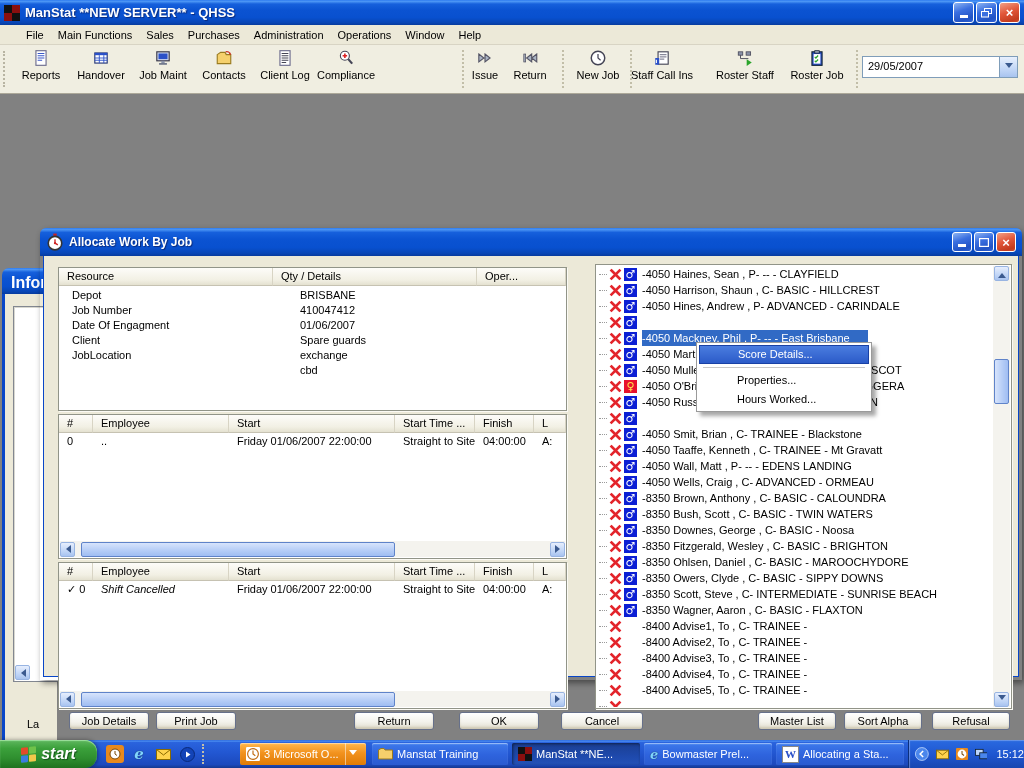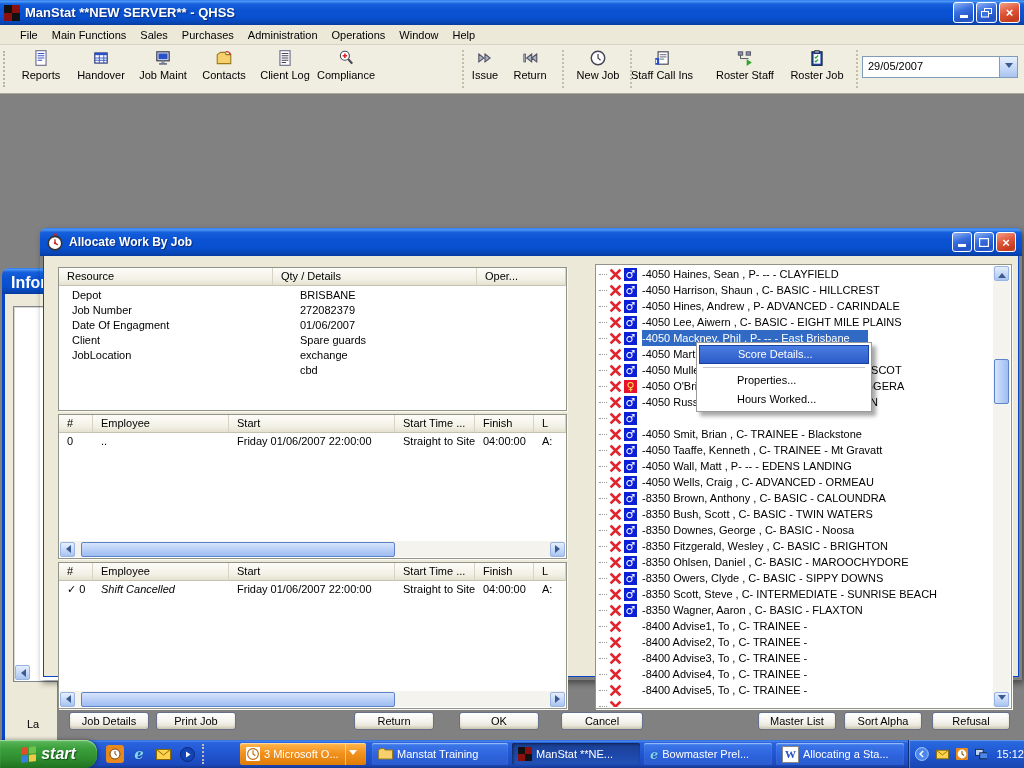--- a/index.html
+++ b/index.html
@@ -9,21 +9,21 @@
   .xpgrad{background:linear-gradient(180deg,#2f7cf0 0%,#4a94f4 6%,#1660dc 16%,#0b53d2 40%,#0850cf 70%,#0846b6 90%,#073b9e 100%)}
   .titlebar{position:absolute;left:0;top:0;width:1024px;height:25px;display:flex;align-items:center;padding-left:4px;box-sizing:border-box}
   .tb-title{color:#fff;font-weight:bold;font-size:13px;margin-left:5px;text-shadow:1px 1px 1px #0a2a7a;white-space:nowrap}
   .caption-btns{position:absolute;right:4px;top:2px;display:flex;gap:2px}
   .wbtn{width:21px;height:21px;border:1px solid #fff;border-radius:3px;box-sizing:border-box;
         background:linear-gradient(160deg,#8db4f2 0%,#3a6fe0 40%,#2153c4 80%,#2e63d8 100%);
         display:flex;align-items:center;justify-content:center;color:#fff;font-weight:bold;font-size:13px;line-height:1}
   .wbtn.close{background:linear-gradient(160deg,#f0a086 0%,#e2573a 45%,#c33b1e 85%,#d0512f 100%)}
   .g-min{width:8px;height:3px;background:#fff;align-self:flex-end;margin:0 0 4px 0}
   
-  .menubar{position:absolute;left:0;top:25px;width:1024px;height:20px;background:#ECE9D8;border-bottom:1px solid #d8d4c4;display:flex;align-items:center;padding-left:13px;box-sizing:border-box}
+  .menubar{position:absolute;left:0;top:25px;width:1024px;height:20px;background:#ECE9D8;border-bottom:1px solid #d8d4c4;display:flex;align-items:center;padding-left:19px;box-sizing:border-box}
   .menu-item{padding:2px 7px;white-space:nowrap}
   
   .toolbar{position:absolute;left:0;top:45px;width:1024px;height:49px;background:#F0EEE1;border-bottom:1px solid #aca899;box-sizing:border-box}
   .tb-grip{position:absolute;left:3px;top:6px;bottom:6px;width:3px;border-left:2px dotted #b8b4a2}
   .tb-sep{position:absolute;top:5px;bottom:5px;width:3px;border-left:2px dotted #c2bea8}
   .tbtn{position:absolute;top:4px;height:40px;display:flex;flex-direction:column;align-items:center;justify-content:flex-start;gap:2px}
   .tbtn svg{flex:0 0 auto}
   .tlabel{white-space:nowrap}
   .datecombo{position:absolute;top:11px;height:22px;background:#fff;border:1px solid #7F9DB9;box-sizing:border-box;display:flex}
   .dc-text{flex:1;padding:3px 0 0 5px}
@@ -311,21 +311,21 @@
             <div class="lv-cell-h" style="flex: 0 0 204px;">Qty / Details</div>
             <div class="lv-cell-h" style="flex: 1 0 auto;">Oper...</div>
           </div>
         <div class="lv-body" id="res-body" style="padding-top:2px">
             <div class="res-row">
               <span class="res-label">Depot</span>
               <span class="res-value">BRISBANE</span>
             </div>
             <div class="res-row">
               <span class="res-label">Job Number</span>
-              <span class="res-value">272082379</span>
+              <span class="res-value">410047412</span>
             </div>
             <div class="res-row">
               <span class="res-label">Date Of Engagment</span>
               <span class="res-value">01/06/2007</span>
             </div>
             <div class="res-row">
               <span class="res-label">Client</span>
               <span class="res-value">Spare guards</span>
             </div>
             <div class="res-row">
@@ -428,21 +428,20 @@
               </svg>
               <span class="emp-gender g-m">♂</span>
               <span class="emp-text">-4050 Hines, Andrew , P- ADVANCED - CARINDALE</span>
             </div>
             <div class="emp-row">
               <span class="emp-dash"></span>
               <svg class="x-icon" width="13" height="13" viewBox="0 0 13 13">
                 <path d="M2.5 2.5L10.5 10.5M10.5 2.5L2.5 10.5" stroke="#E3242B" stroke-width="2.6" stroke-linecap="square"></path>
               </svg>
               <span class="emp-gender g-m">♂</span>
-              <span class="emp-text">-4050 Lee, Aiwern , C- BASIC - EIGHT MILE PLAINS</span>
             </div>
             <div class="emp-row">
               <span class="emp-dash"></span>
               <svg class="x-icon" width="13" height="13" viewBox="0 0 13 13">
                 <path d="M2.5 2.5L10.5 10.5M10.5 2.5L2.5 10.5" stroke="#E3242B" stroke-width="2.6" stroke-linecap="square"></path>
               </svg>
               <span class="emp-gender g-m">♂</span>
               <span class="emp-text sel">-4050 Mackney, Phil , P- -- - East Brisbane</span>
             </div>
             <div class="emp-row">

